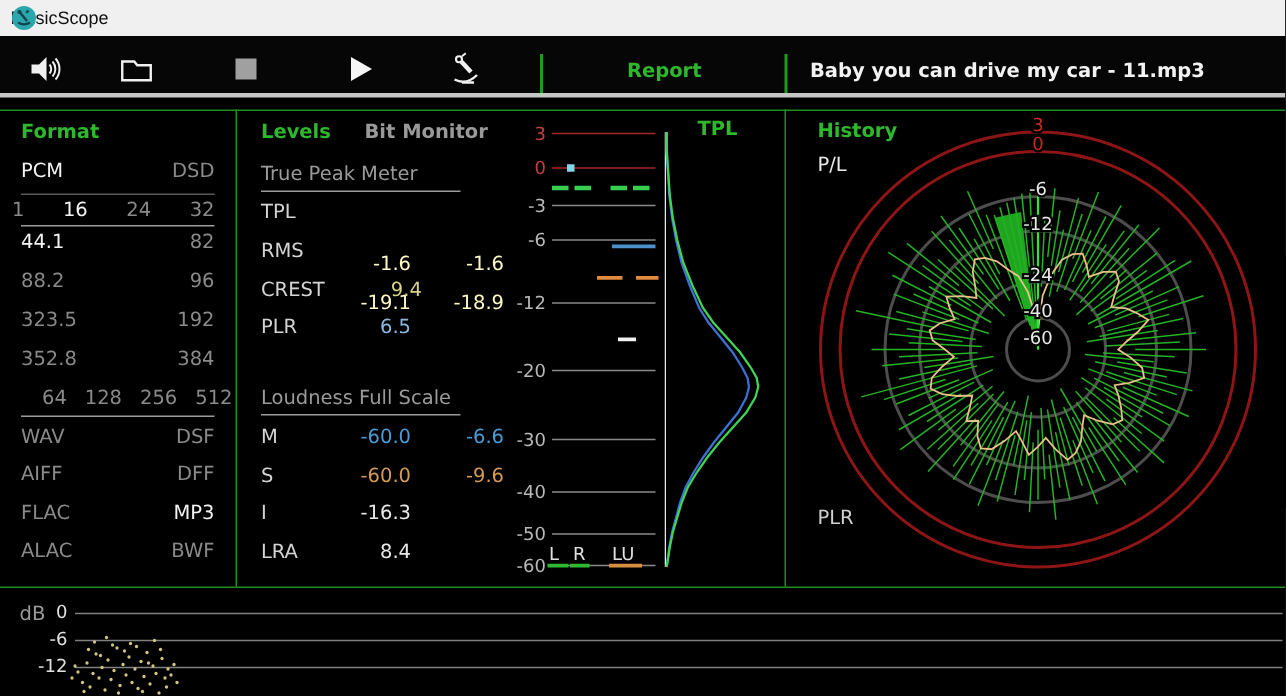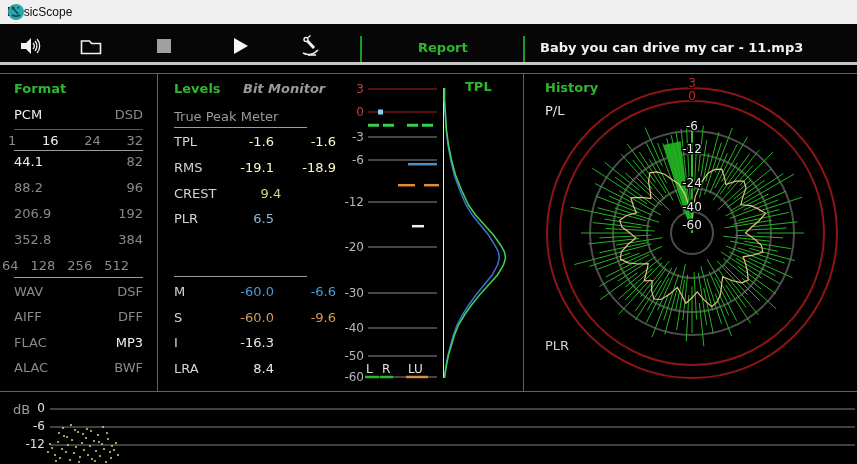--- a/index.html
+++ b/index.html
@@ -29,21 +29,21 @@
   .frow{position:absolute;display:flex;justify-content:space-between;height:15px;line-height:15px;}
   .fc{color:#8a8a8a;}
   .fc.on{color:#f2f2f2;}
   .fc.ra{text-align:right;}
   
   .lrow{position:absolute;left:174px;width:162px;display:flex;height:15px;line-height:15px;}
   .ll{width:52px;color:#d4d4d4;}
   .lv1{width:48px;text-align:right;}
   .lv2{width:62px;text-align:right;}
   .lhead{position:absolute;color:#9a9a9a;}
-  .c-green{color:#fef9c3;} .c-yellow{color:#d6d487;} .c-lblue{color:#8ab6e0;}
+  .c-green{color:#fef9c3;margin-top:35px;} .c-yellow{color:#d6d487;} .c-lblue{color:#8ab6e0;}
   .c-blue{color:#4b9bd5;} .c-orange{color:#d49a55;} .c-white{color:#e8e8e8;}
   .radar-label{position:absolute;color:#e8e8e8;}
   svg{position:absolute;display:block;}
   text{font-family:"DejaVu Sans",sans-serif;}
 </style>
 </head>
 <body>
 
 <div id="app">
 
@@ -112,28 +112,28 @@
       </div>
       <div class="frow" style="left: 14px; width: 129px; top: 154px;">
         <span class="fc on">44.1</span>
         <span class="fc ra">82</span>
       </div>
       <div class="frow" style="left: 14px; width: 129px; top: 180px;">
         <span class="fc">88.2</span>
         <span class="fc ra">96</span>
       </div>
       <div class="frow" style="left: 14px; width: 129px; top: 206px;">
-        <span class="fc">206.9</span>
+        <span class="fc">323.5</span>
         <span class="fc ra">192</span>
       </div>
       <div class="frow" style="left: 14px; width: 129px; top: 232px; gap: 28px;">
         <span class="fc">352.8</span>
         <span class="fc ra">384</span>
       </div>
-      <div class="frow" style="left: 2px; width: 127px; top: 258px; align-items: center;">
+      <div class="frow" style="left: 28px; width: 127px; top: 258px; align-items: center;">
         <span class="fc">64</span>
         <span class="fc">128</span>
         <span class="fc">256</span>
         <span class="fc">512</span>
       </div>
       <div class="frow" style="left: 14px; width: 129px; top: 284px;">
         <span class="fc">WAV</span>
         <span class="fc ra">DSF</span>
       </div>
       <div class="frow" style="left: 14px; width: 129px; top: 309px;">
@@ -147,23 +147,24 @@
       <div class="frow" style="left: 14px; width: 129px; top: 360px;">
         <span class="fc">ALAC</span>
         <span class="fc ra">BWF</span>
       </div>
     </div>
   <div class="rule dim" style="left:14px;top:129px;width:129px;"></div>
   <div class="rule" style="left:14px;top:150px;width:129px;"></div>
   <div class="rule" style="left:14px;top:277px;width:129px;"></div>
 
   <div class="ptitle" style="left:174px;top:81px;color:#2db82d;">Levels</div>
-  <div class="ptab" style="left:243px;top:81px;font-style:italic;">Bit Monitor</div>
+  <div class="ptab" style="left:243px;top:81px;">Bit Monitor</div>
   <div class="lhead" style="left:174px;top:109px;">True Peak Meter</div>
   <div class="rule" style="left:174px;top:127px;width:133px;"></div>
+  <div class="lhead" style="left:174px;top:258px;">Loudness Full Scale</div>
   <div class="rule" style="left:174px;top:276px;width:133px;"></div>
   <div id="levels-rows">
       <div class="lrow" style="top: 134px;">
         <span class="ll">TPL</span>
         <span class="lv1 c-green">-1.6</span>
         <span class="lv2 c-green">-1.6</span>
       </div>
       <div class="lrow" style="top: 160px;">
         <span class="ll">RMS</span>
         <span class="lv1 c-green">-19.1</span>

